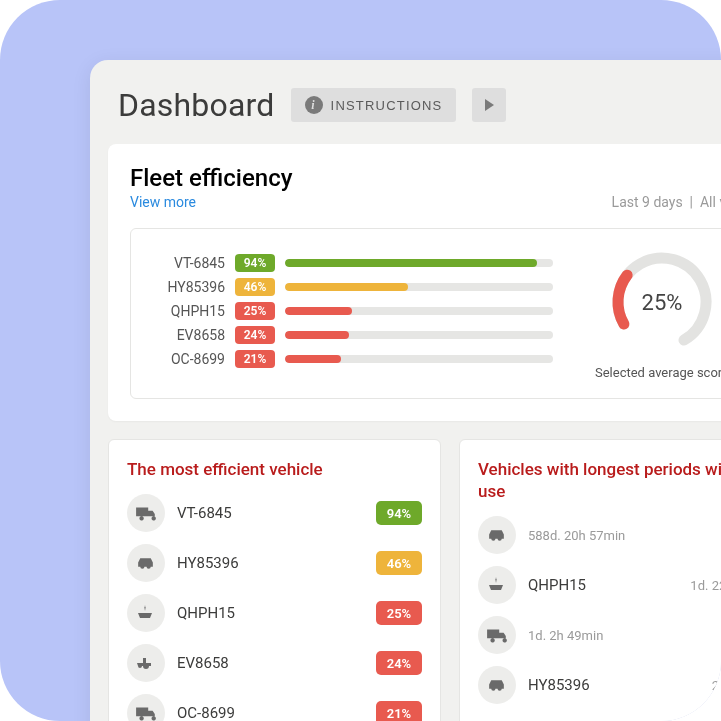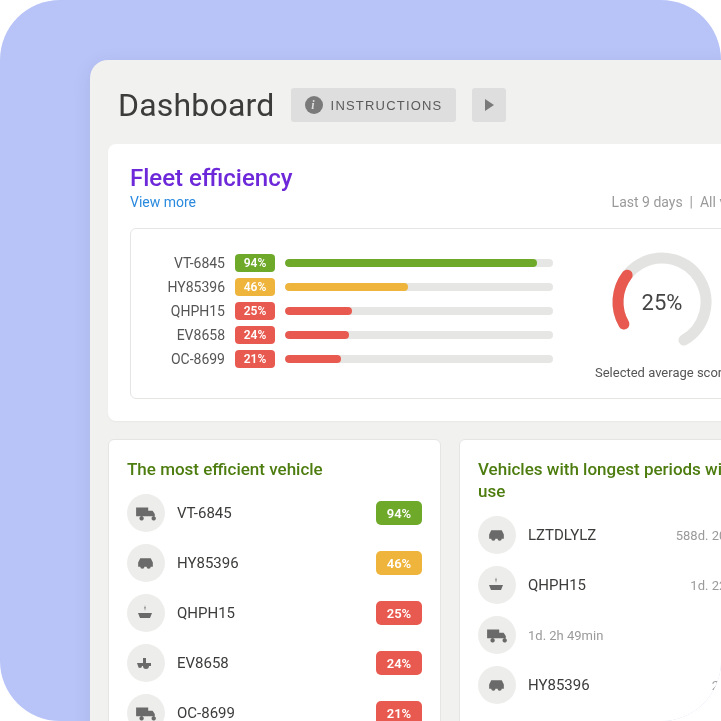--- a/index.html
+++ b/index.html
@@ -64,21 +64,21 @@
   .card-outer {
     margin: 0 18px 18px 18px;
     background: #fff;
     border-radius: 8px;
     padding: 20px 22px 22px 22px;
     box-shadow: 0 1px 2px rgba(0,0,0,0.04);
     position: relative;
   }
   .card-head { display: flex; align-items: flex-start; }
   .card-head h2 {
-    font-size: 24px; font-weight: 500; color: #6d28d9;
+    font-size: 24px; font-weight: 500; color: #000000;
   }
   .sub-row { display: flex; align-items: center; margin-top: 2px; }
   .view-more { color: #2a8adf; font-size: 14px; cursor: pointer; text-align: center; }
   .range-info { margin-left: auto; color: #9a9a9a; font-size: 14px; }
 
   .panel {
     border: 1px solid #e5e5e3;
     border-radius: 6px;
     margin-top: 18px;
     padding: 18px 22px 18px 22px;
@@ -142,21 +142,21 @@
   .mini-card {
     flex: 1;
     background: #fff;
     border: 1px solid #e5e5e3;
     border-radius: 6px;
     padding: 18px 18px;
   }
   .mini-card h3 {
     font-size: 17px;
     font-weight: 500;
-    color: #4d7c0f;
+    color: #b91c1c;
     margin-bottom: 14px;
     line-height: 1.3;
   }
   .row {
     display: flex;
     align-items: center;
     gap: 12px;
     margin-bottom: 12px;
   }
   .ico-circle {
@@ -331,21 +331,20 @@
       </div>
       <div class="mini-card">
         <h3>Vehicles with longest periods without use</h3>
         <div id="idle-list">
             <div class="row">
               <div class="ico-circle">
                 <svg width="22" height="20" viewBox="0 0 22 20">
                   <use href="#ic-car"></use>
                 </svg>
               </div>
-              <span class="row-name">LZTDLYLZ</span>
               <span class="row-right">588d. 20h 57min</span>
             </div>
             <div class="row">
               <div class="ico-circle">
                 <svg width="22" height="20" viewBox="0 0 22 20">
                   <use href="#ic-boat"></use>
                 </svg>
               </div>
               <span class="row-name">QHPH15</span>
               <span class="row-right">1d. 22h 33min</span>

